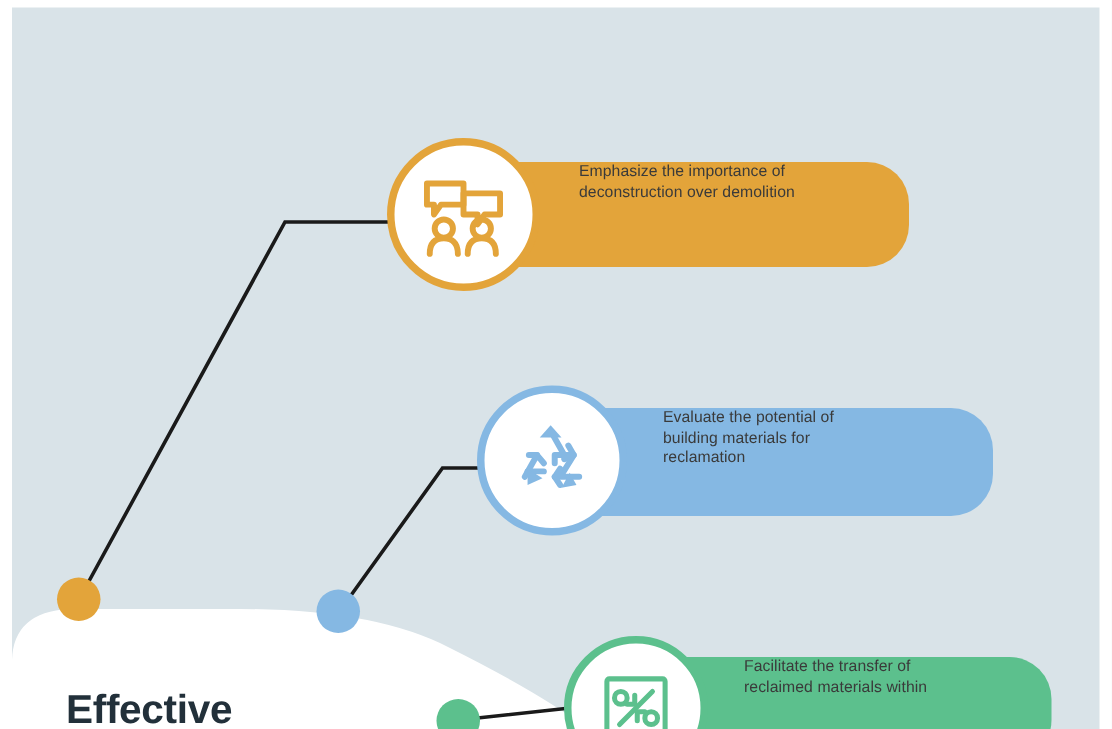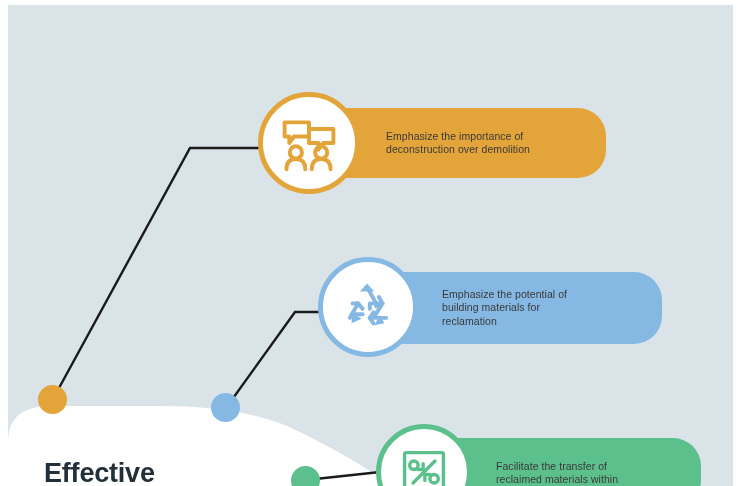--- a/index.html
+++ b/index.html
@@ -37,21 +37,20 @@
     left: 0;
     top: 0;
     width: 741px;
     height: 486px;
     overflow: visible;
   }
 
   .pill {
     position: absolute;
     display: flex;
-    align-items: center;
     border-radius: 0 28px 28px 0;
     box-sizing: border-box;
   }
 
   .pill-text {
     font-size: 10.5px;
     line-height: 13.5px;
     color: #3a3a3a;
     white-space: pre-line;
     letter-spacing: 0.05px;
@@ -166,21 +165,21 @@
         <path d="M 32 17 L 58 17 L 58 32 L 47 32 L 42 39 L 42 32 L 32 32 Z"></path>
         <circle cx="18" cy="42" r="6.5"></circle>
         <path d="M 8 60 C 8 51 13 49 18 49 C 23 49 28 51 28 60"></path>
         <circle cx="45" cy="42" r="6.5"></circle>
         <path d="M 35 60 C 35 51 40 49 45 49 C 50 49 55 51 55 60"></path>
       </g>
     </svg>
   </div>
 
   <div class="pill pill-blue">
-    <span class="pill-text">Emphasize the potential of
+    <span class="pill-text">Evaluate the potential of
 building materials for
 reclamation</span>
   </div>
 
   <div class="icon-circle circle-blue">
     <svg width="58" height="58" viewBox="0 0 64 64">
       <g fill="none" stroke="#85b8e3" stroke-width="4.4" stroke-linejoin="round" stroke-linecap="round">
         <path d="M 32 12 L 41 28 L 34 28 L 34 34"></path>
         <path d="M 41 28 L 48 28 L 40 41"></path>
         <path d="M 48 28 L 44 21 M 48 28 L 41 31"></path>

